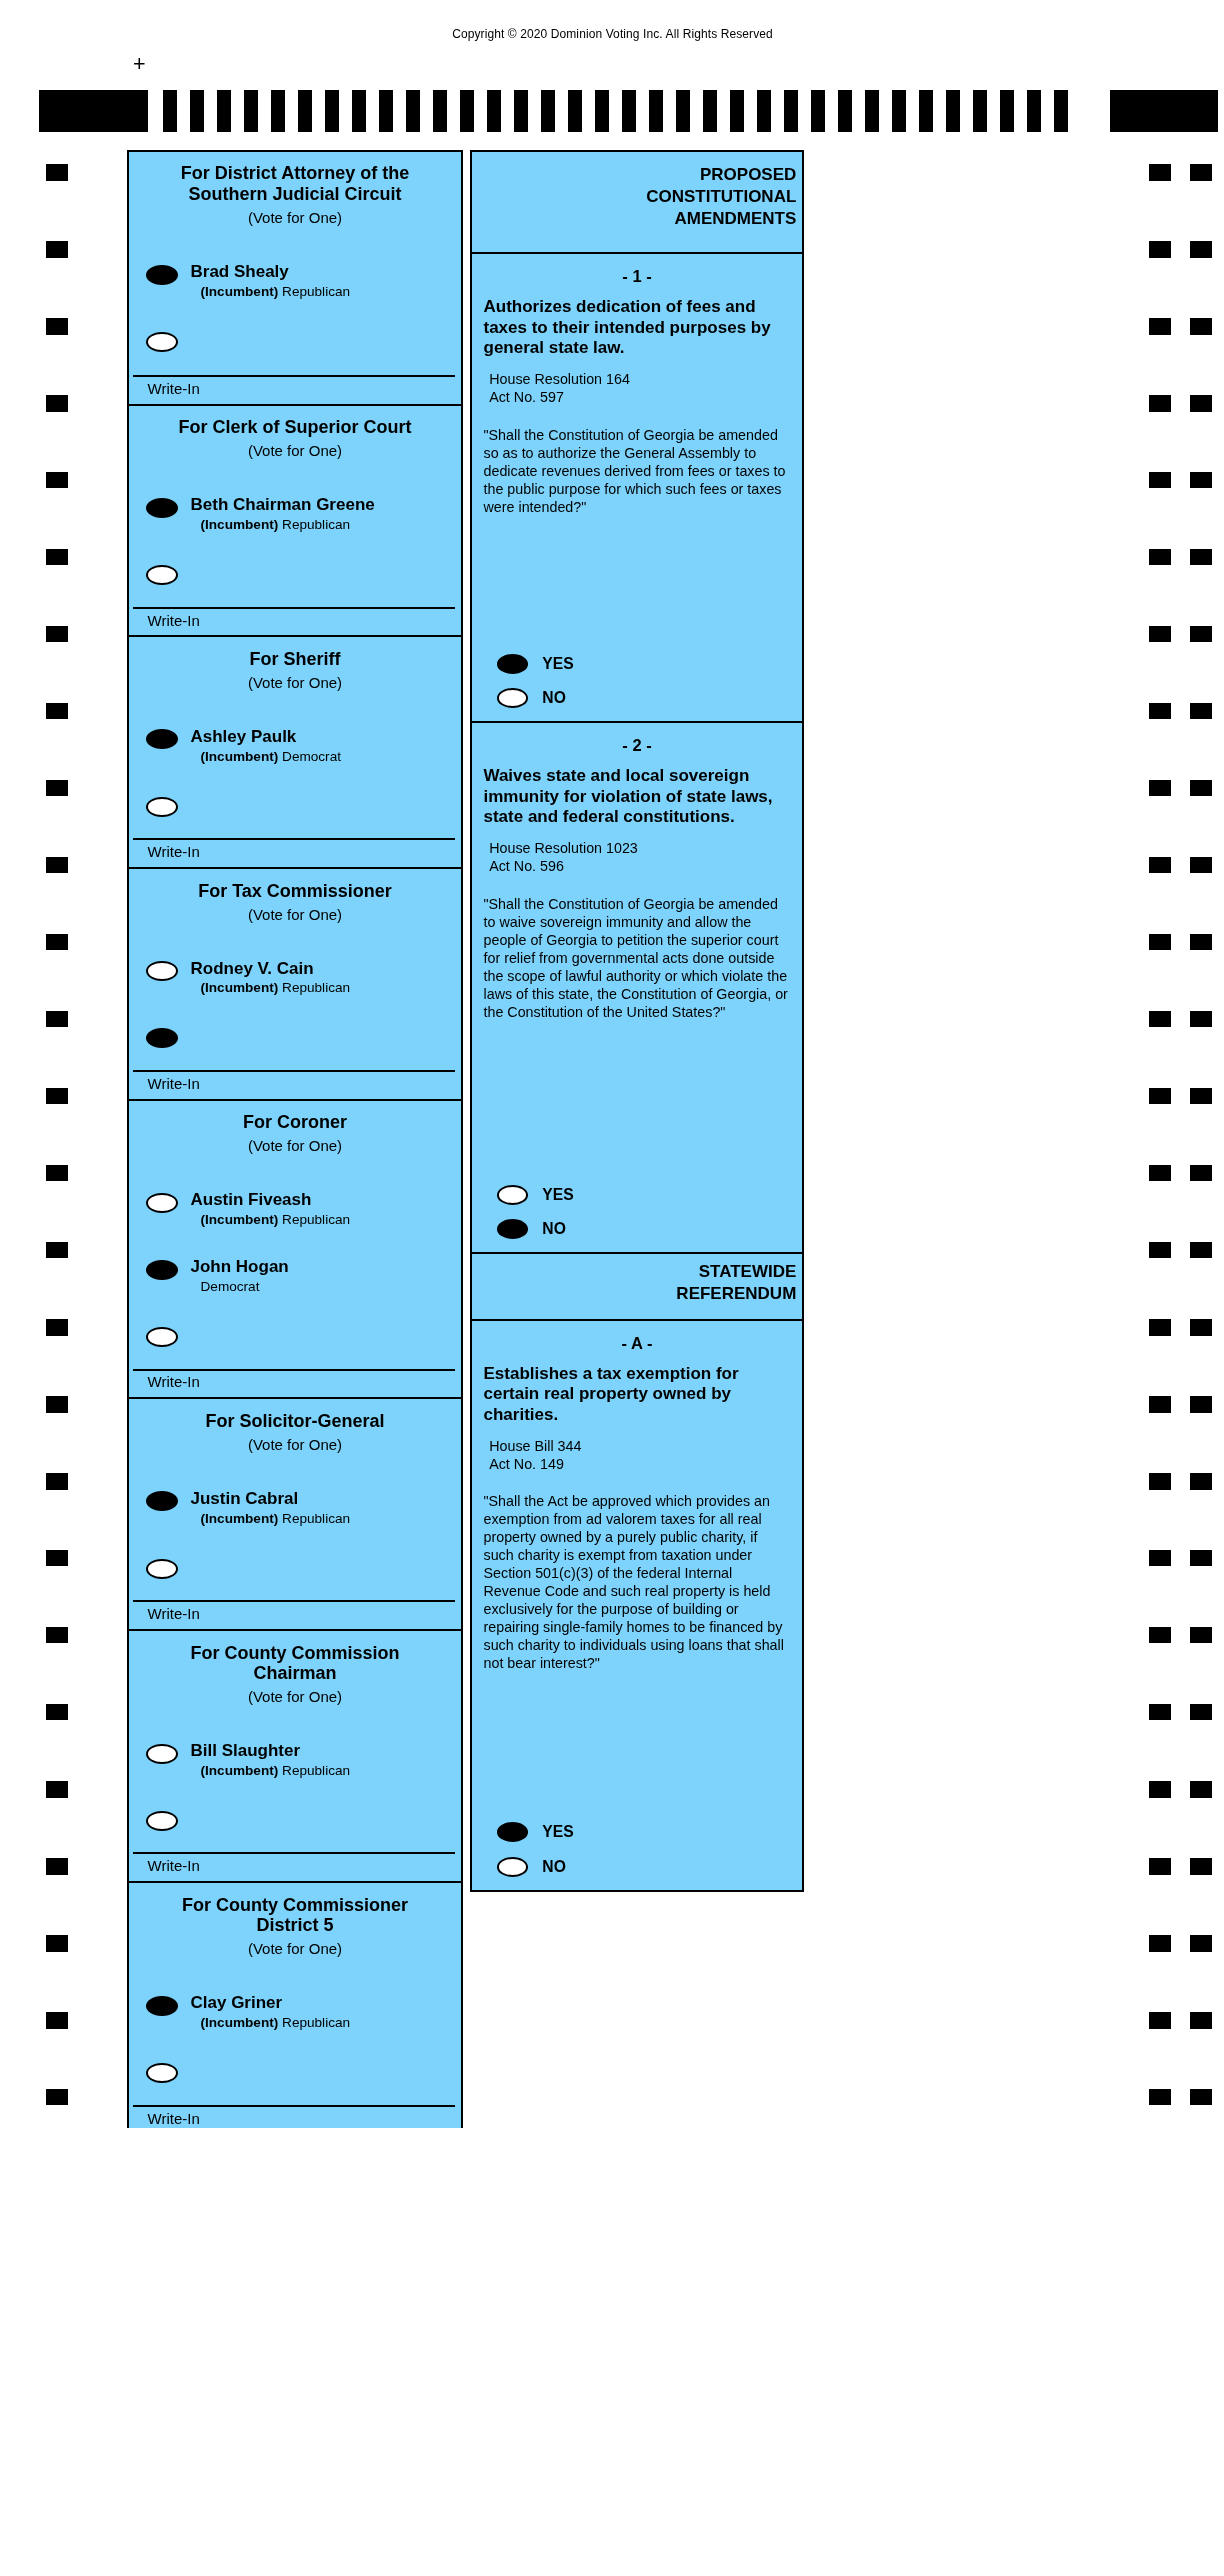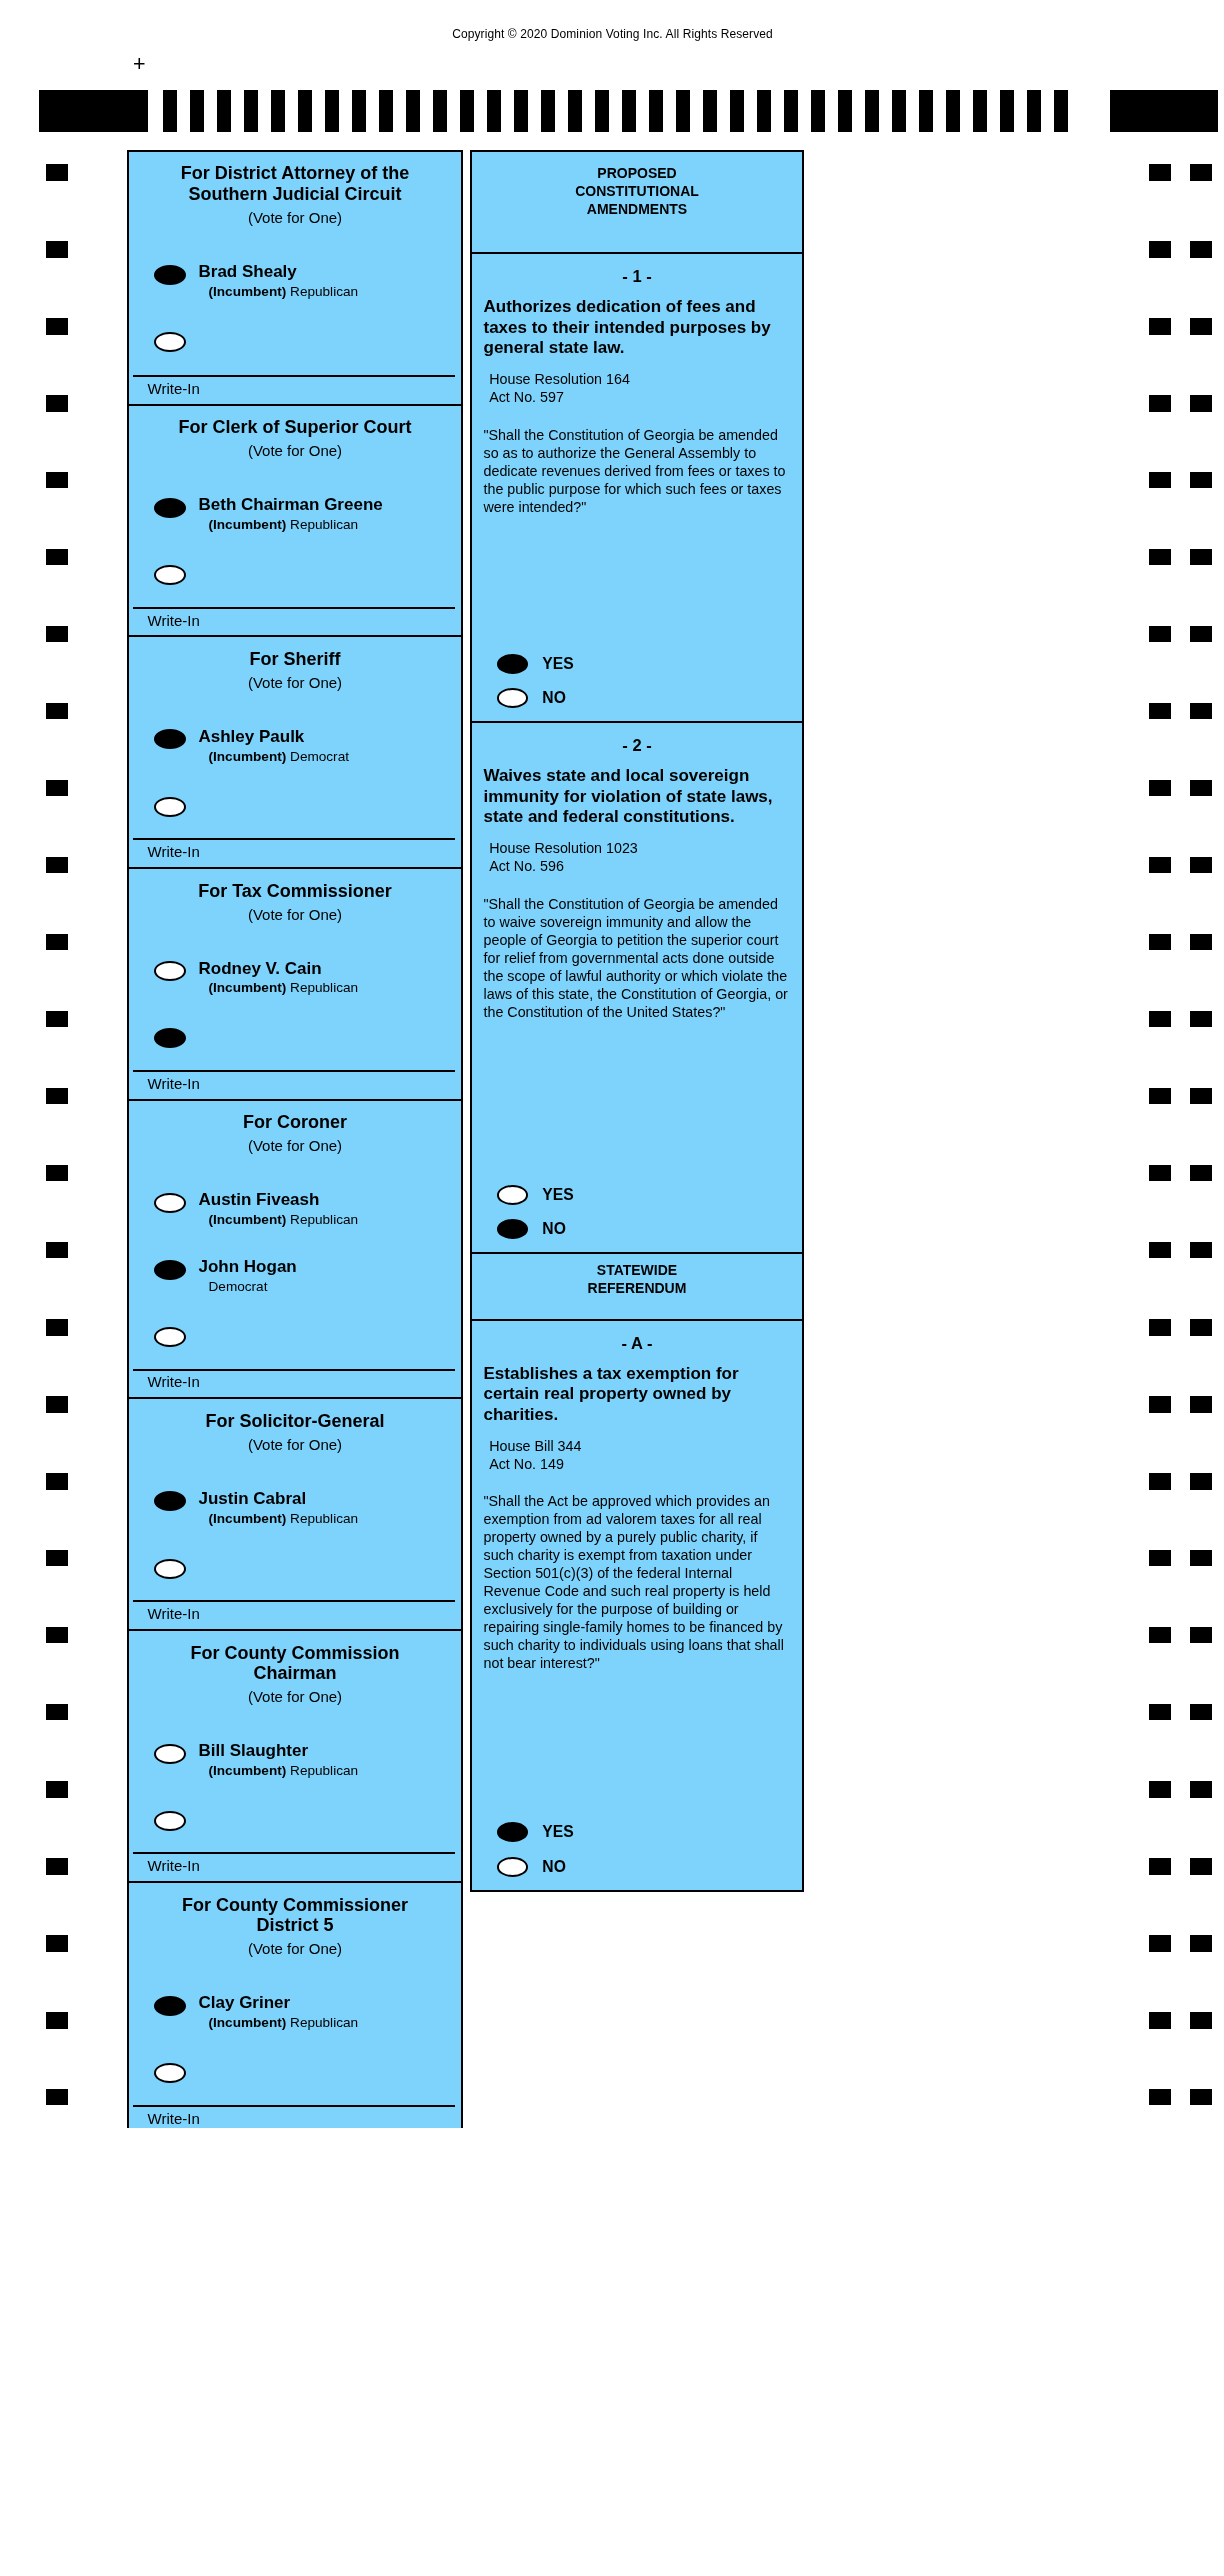--- a/index.html
+++ b/index.html
@@ -28,35 +28,35 @@
   .bcol{position:absolute;top:150px}
   .bcol.contests-col{left:127px;width:336px}
   .bcol.measures-col{left:470px;width:334px}
   .bcol > section{border:2.1px solid #000;background:#7dd3fc;display:flex;flex-direction:column}
   .bcol > section + section{margin-top:-2.1px}
 
   
   .contest{padding:8.6px 0 5.7px}
   .c-title{font-size:18px;font-weight:bold;text-align:center;white-space:pre-line;line-height:1.15;padding:2.9px 5.7px 0}
   .c-inst{font-size:15px;text-align:center;margin-top:4.3px}
-  .opt{display:flex;align-items:flex-start;gap:13px;padding-left:25px;margin-top:31.5px}
+  .opt{display:flex;align-items:flex-start;gap:13px;padding-left:17px;margin-top:31.5px}
   .c-inst + .opt{margin-top:37px}
   .opt.blank{min-height:21.5px}
   .oval{width:31.5px;height:20px;border:2.9px solid #000;border-radius:50%;flex:none;margin-top:1.4px;background:#fff}
   .oval.filled{background:#000}
   .opt-txt{display:block}
   .opt-name{display:block;font-size:17px;font-weight:bold;line-height:1.05}
   .opt-detail{display:block;font-size:13.6px;margin-top:2.9px;padding-left:10px}
   .opt-detail b{font-weight:bold}
   .writein{margin-top:auto;padding-top:21.5px}
   .w-line{border-top:2.1px solid #000;margin:0 5.7px 0 4.3px}
   .w-label{font-size:15px;font-weight:normal;margin:2.9px 0 1.4px 18.6px}
 
   
-  .mhead{text-align:center;font-weight:bold;white-space:pre-line;font-size:14px;line-height:1.3;justify-content:flex-start}
+  .mhead{text-align:right;font-weight:bold;white-space:pre-line;font-size:17px;line-height:1.3;justify-content:flex-start}
   .mhead.amendments{min-height:104px;padding:11.5px 5.7px 5.7px}
   .mhead.referendum{min-height:69px;padding:7.2px 5.7px 5.7px}
   .measure{padding:7.2px 11.5px 8.6px}
   .m-num{font-size:16.5px;font-weight:bold;text-align:center;margin:5.7px 0 11.5px}
   .m-sum{font-size:17px;font-weight:bold;line-height:1.2}
   .m-cit{font-size:14.3px;line-height:1.25;margin:13px 0 0 5.7px}
   .m-q{font-size:14.3px;line-height:1.26;margin-top:18.6px}
   .yn-group{margin-top:auto;padding-bottom:4.3px}
   .yn{display:flex;align-items:center;gap:14.3px;margin:14.3px 0 0 13px}
   .yn .oval{margin-top:0}

